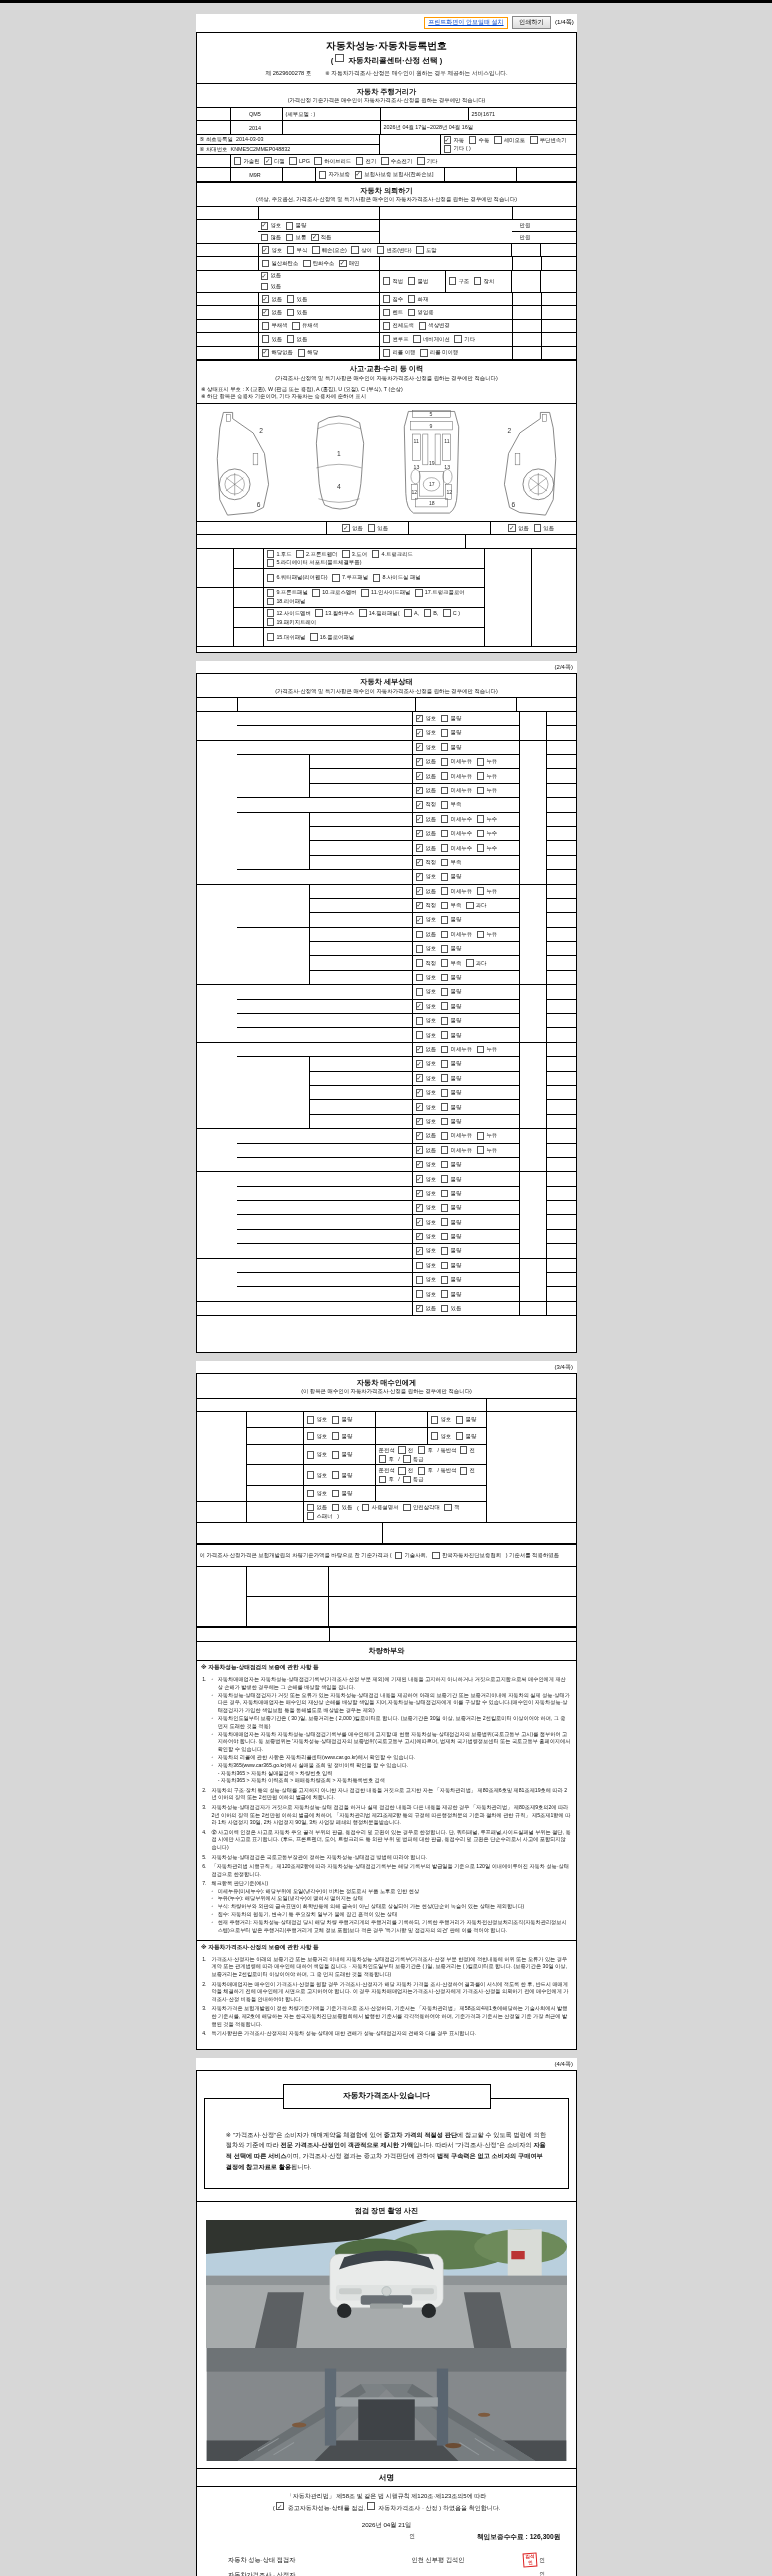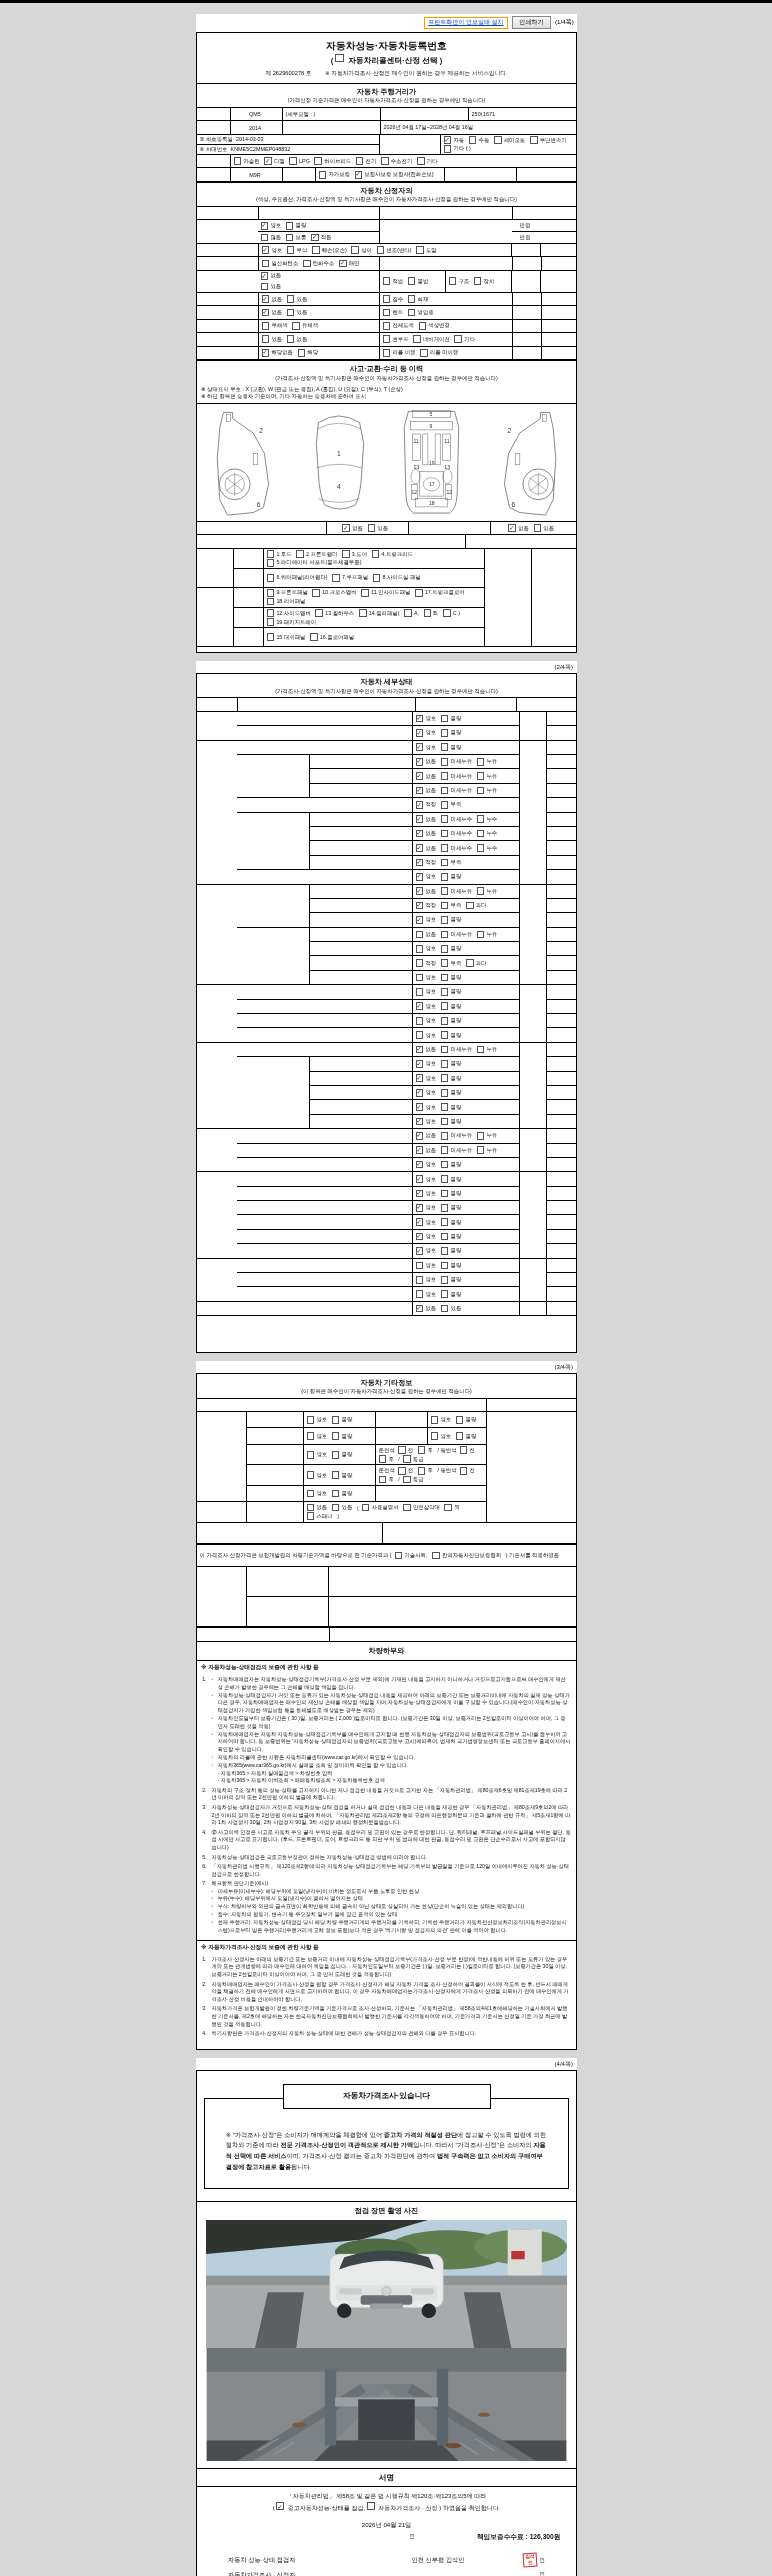--- a/index.html
+++ b/index.html
@@ -9,21 +9,21 @@
   .toolbar{background:#fff;display:flex;justify-content:flex-end;align-items:center;gap:4.1px;padding:2.1px 3.1px;margin-top:11.3px;font-size:6.2px;}
   .install-link{border:1px solid #f90;padding:0.5px 3.1px;color:#04c;text-decoration:underline;font-size:6px;cursor:pointer;}
   .print-btn{font-family:inherit;font-size:6.2px;padding:1px 6.2px;border:0.5px solid #888;background:linear-gradient(#f8f8f8,#ddd);cursor:pointer;}
   .pagelabel{font-size:6.2px;color:#000;}
   .strip{background:#fff;text-align:right;font-size:6px;padding:1.5px 4.1px;margin-top:8.2px;}
   .pbox{background:#fff;border:1px solid #000;padding:0 0 5.2px 0;}
   .doc-title{text-align:center;font-size:9.8px;font-weight:bold;padding-top:7.2px;}
   .doc-sub{text-align:center;font-size:7.7px;font-weight:bold;padding-top:1px;}
   .doc-no{display:flex;justify-content:center;gap:13.4px;font-size:5.7px;padding:4.1px 0 5.2px;}
   .sectitle{font-weight:bold;text-align:center;font-size:7.2px;padding:3.1px 0 0.5px;border-top:1px solid #000;}
-  .sectitle.first{border-top:none;font-family:Liberation Serif, serif;}
+  .sectitle.first{border-top:none;}
   .subtitle{text-align:center;font-size:5.4px;padding:0 0 2.6px;}
   .tbl{border-top:1px solid #000;margin:0;}
   .frow{display:flex;border-bottom:0.5px solid #000;align-items:stretch;}
   .frow:last-child{border-bottom:none;}
   .tbl-end{border-bottom:1px solid #000;}
   .c{box-sizing:border-box;border-left:0.5px solid #000;padding:1px 2.6px;font-size:5.4px;display:flex;align-items:center;flex-wrap:wrap;min-height:12.4px;}
   .c.first{border-left:none;}
   .c.ctr{justify-content:center;text-align:center;}
   .c.hd{font-weight:normal;justify-content:center;text-align:center;}
   .stack{display:flex;flex-direction:column;box-sizing:border-box;}
@@ -199,21 +199,21 @@
                 <span class="cb on"></span>
                 <span class="cbl">보험사보증 보험사[한화손보]</span>
               </span>
             </div>
             <div class="c" style="flex: 0 0 72px;"></div>
             <div class="c ctr" style="flex: 1 1 0%;"></div>
           </div>
         </div>
       </div>
 
-    <div class="sectitle">자동차 산정자의</div>
+    <div class="sectitle">자동차 의뢰하기</div>
     <div class="subtitle">(색상, 주요옵션, 가격조사·산정액 및 특기사항은 매수인이 자동차가격조사·산정을 원하는 경우에만 적습니다)</div>
     <div id="overall-table">
         <div class="tbl tbl-end">
           <div class="frow">
             <div class="c first hd" style="flex: 0 0 61px;"></div>
             <div class="c hd" style="flex: 0 0 121px;"></div>
             <div class="c hd" style="flex: 0 0 133px;"></div>
             <div class="c hd" style="flex: 1 1 0%;"></div>
           </div>
           <div class="frow">
@@ -1500,21 +1500,21 @@
             <div class="stack" style="flex: 0 0 30px; border-left: 0.5px solid rgb(0, 0, 0);">
               <div class="sline" style="min-height: 8.8px;"></div>
             </div>
           </div>
         </div>
       </div>
   </div>
 
   <div class="strip"><span>(3/4쪽)</span></div>
   <div class="pbox">
-    <div class="sectitle first">자동차 기타정보</div>
+    <div class="sectitle first">자동차 매수인에게</div>
     <div class="subtitle">(이 항목은 매수인이 자동차가격조사·산정을 원하는 경우에만 적습니다)</div>
     <div id="other-table">
         <div class="tbl">
           <div class="frow">
             <div class="c first hd" style="flex: 0 0 289px;"></div>
             <div class="c hd" style="flex: 1 1 0%;"></div>
           </div>
           <div class="frow">
             <div style="flex: 0 0 289px;">
               <div class="frow" style="border-bottom: 0.5px solid rgb(0, 0, 0);">

